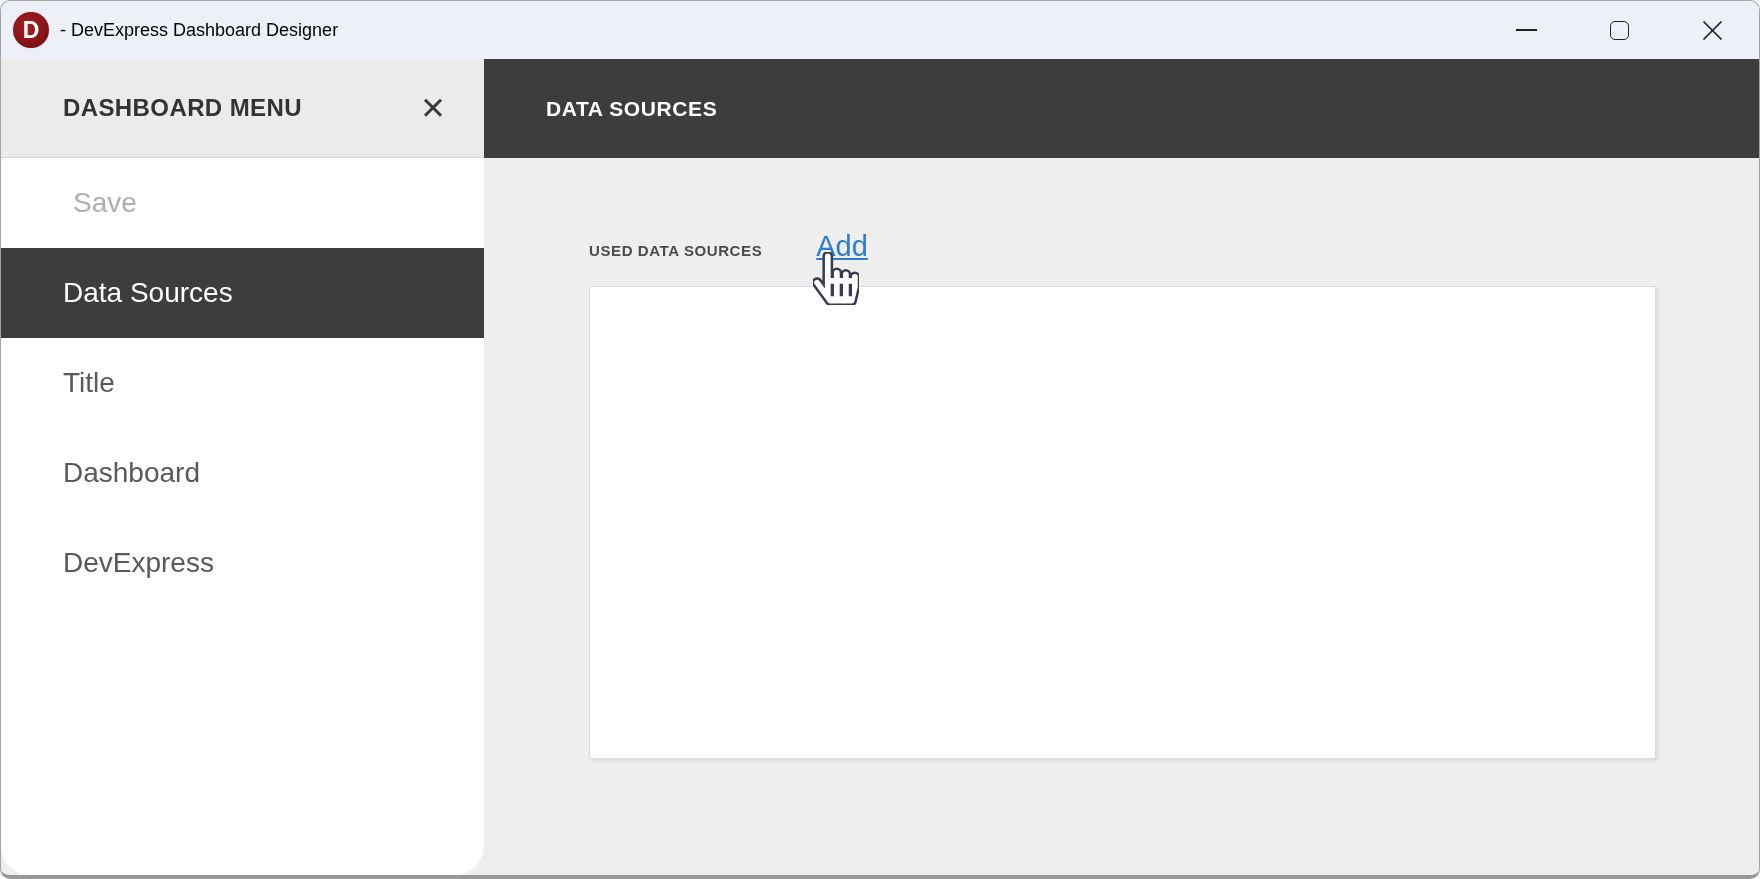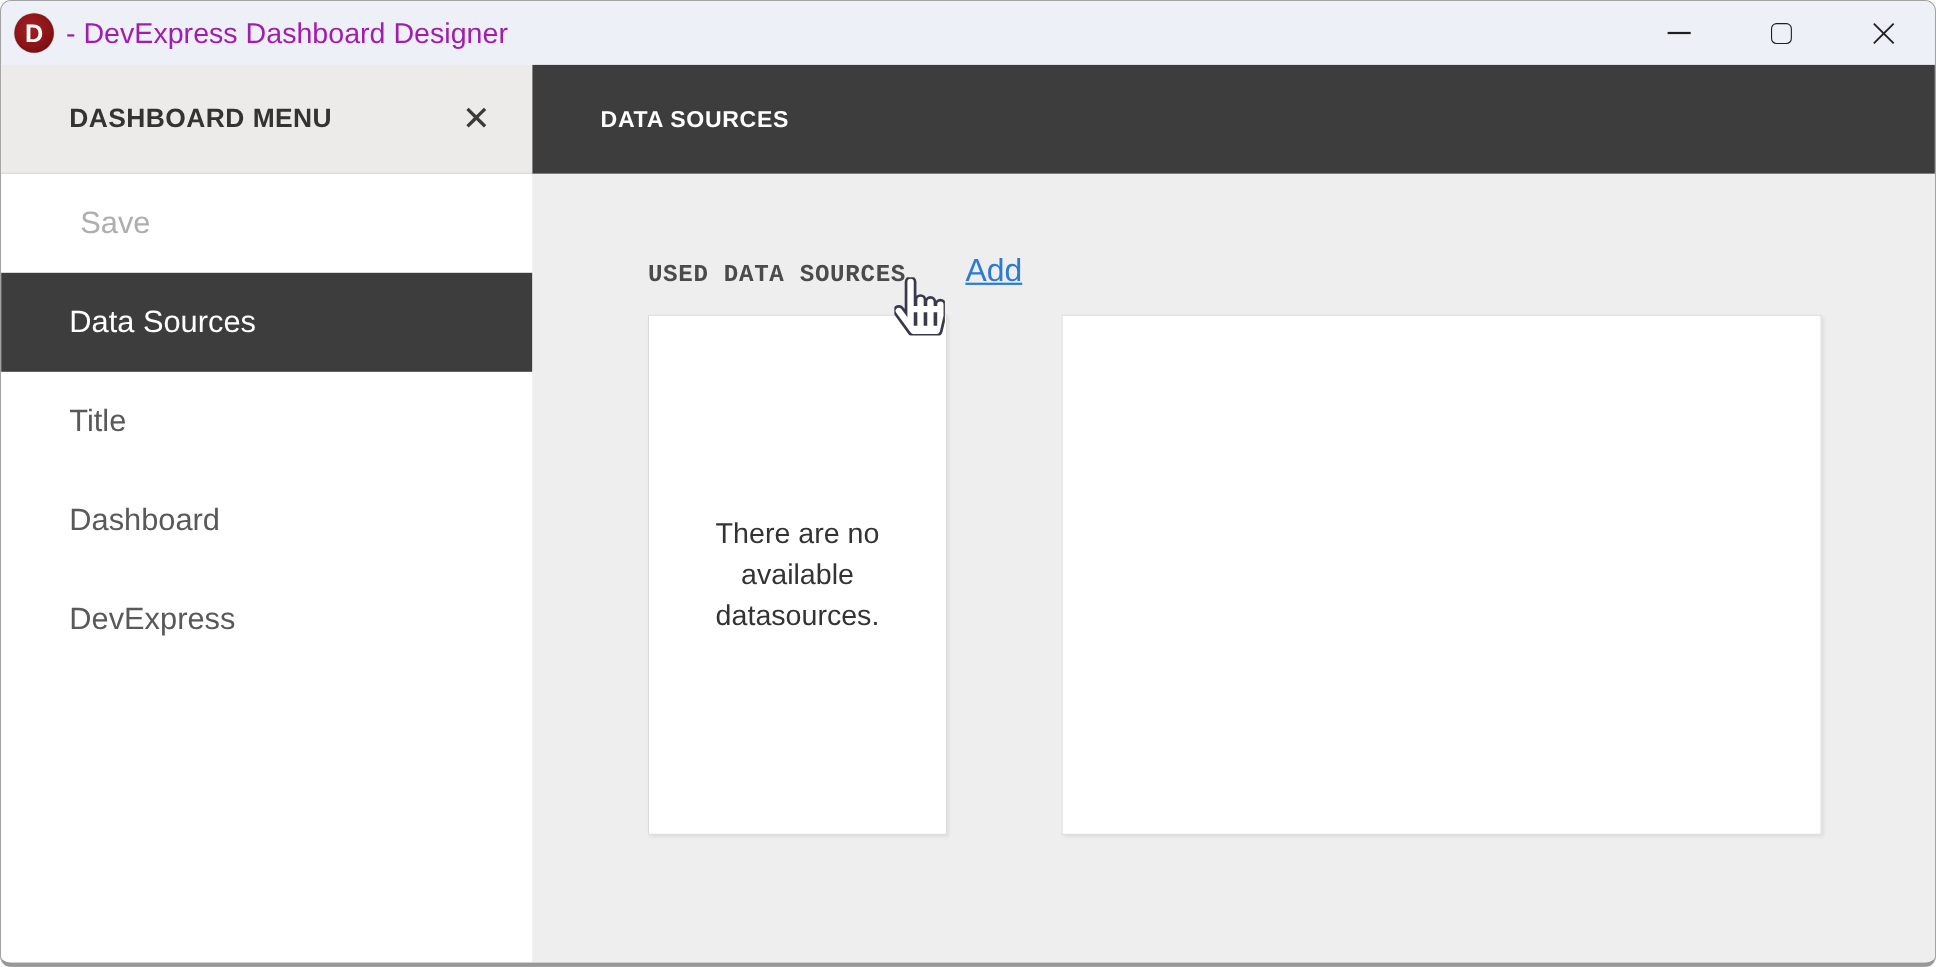--- a/index.html
+++ b/index.html
@@ -15,51 +15,51 @@
 
   
   .titlebar { flex:0 0 58px; background:#edf1f7; display:flex; align-items:center; padding-left:12px; }
   .logo {
     width:36px; height:36px; border-radius:50%;
     background:radial-gradient(circle at 42% 38%, #a32022 0%, #8a1417 55%, #5a0b0e 100%);
     color:#ffffff; display:flex; align-items:center; justify-content:center;
     font-weight:bold; font-size:23px; flex:0 0 36px;
     box-shadow:0 0 1px rgba(0,0,0,.4);
   }
-  .win-title { margin-left:11px; font-size:26px; color:#a21caf; white-space:nowrap; }
+  .win-title { margin-left:11px; font-size:18px; color:#000000; white-space:nowrap; }
   .win-controls { margin-left:auto; display:flex; height:100%; }
   .win-btn { width:93px; height:100%; display:flex; align-items:center; justify-content:center; cursor:default; }
   .glyph-min { width:21px; height:2px; background:#1f1f1f; }
   .glyph-max { width:19px; height:19px; border:1.8px solid #1f1f1f; border-radius:5px; }
   .glyph-x line { stroke:#1f1f1f; stroke-width:1.7; }
 
   
   .app-body { flex:1; display:flex; min-height:0; }
 
   
-  .sidebar { flex:0 0 483px; background:#ffffff; display:flex; flex-direction:column; }
+  .sidebar { flex:0 0 483px; background:#ffffff; display:flex; flex-direction:column;border-radius:29px; }
   .sidebar-header {
     flex:0 0 99px; background:#edebe9; border-bottom:1px solid #d8d8d8;
     display:flex; align-items:center; padding:0 38px 0 62px;
   }
   .sidebar-title { font-size:24px; font-weight:bold; color:#333333; letter-spacing:.4px; }
   .menu-close { margin-left:auto; font-size:31px; color:#3a3a3a; line-height:1; cursor:pointer; font-family:"DejaVu Sans", sans-serif; }
   .menu { display:flex; flex-direction:column; }
   .menu-item { height:90px; display:flex; align-items:center; padding-left:62px; font-size:28px; color:#595959; cursor:pointer; }
   .menu-item.disabled { color:#acaeb0;margin-left:10px; }
   .menu-item.selected { background:#3e3d3d; color:#ffffff; }
 
   
   .main { flex:1; display:flex; flex-direction:column; min-width:0; }
   .main-header { flex:0 0 99px; background:#3e3d3d; display:flex; align-items:center; padding-left:62px; }
   .main-title { color:#ffffff; font-weight:bold; font-size:21px; letter-spacing:.6px; }
   .content { position:relative; flex:1; background:#eeeeee; padding:0 103px 0 105px; }
 
   .toolbar { margin-top:72px; display:flex; align-items:baseline; }
-  .used-label { font-size:22px; font-weight:bold; color:#4b4b4b; letter-spacing:.6px;font-family:Liberation Mono, monospace; }
+  .used-label { font-size:15px; font-weight:bold; color:#4b4b4b; letter-spacing:.6px; }
   .add-link { margin-left:54px; font-size:29px; color:#2b7bd1; text-decoration:underline; cursor:pointer; }
 
   .panels { margin-top:23px; display:flex; gap:104px; height:473px; }
   .panel {
     background:#ffffff; border:1px solid #dbdbdb;
     box-shadow:2px 2px 3px rgba(0,0,0,.07);
   }
   .panel-available { flex:0 0 272px; display:flex; align-items:center; justify-content:center; }
   .panel-used { flex:1; }
   .empty-msg { width:190px; text-align:center; font-size:26px; line-height:37px; color:#333333; }
@@ -114,23 +114,20 @@
           <span class="main-title">DATA SOURCES</span>
         </div>
         <div class="content">
 
           <div class="toolbar">
             <span class="used-label">USED DATA SOURCES</span>
             <a class="add-link">Add</a>
           </div>
 
           <div class="panels">
-            <div class="panel panel-available">
-              <div class="empty-msg">There are no available datasources.</div>
-            </div>
             <div class="panel panel-used"></div>
           </div>
 
           <svg class="cursor" width="46" height="53" viewBox="0 0 448 512">
             <path fill="#ffffff" stroke="#3a3a4e" stroke-width="24" d="M448 240v96c0 3.084-.356 6.159-1.063 9.162l-32 136C410.686 499.23 394.562 512 376 512H168a40.004 40.004 0 0 1-32.35-16.473l-127.997-176c-12.993-17.866-9.043-42.883 8.822-55.876 17.867-12.994 42.884-9.043 55.877 8.823L104 315.992V40c0-22.091 17.909-40 40-40s40 17.909 40 40v200h8v-40c0-22.091 17.909-40 40-40s40 17.909 40 40v40h8v-24c0-22.091 17.909-40 40-40s40 17.909 40 40v24h8c0-22.091 17.909-40 40-40s40 17.909 40 40zm-256 80h-8v96h8v-96zm88 0h-8v96h8v-96zm88 0h-8v96h8v-96z"></path>
           </svg>
 
         </div>
       </section>
 

